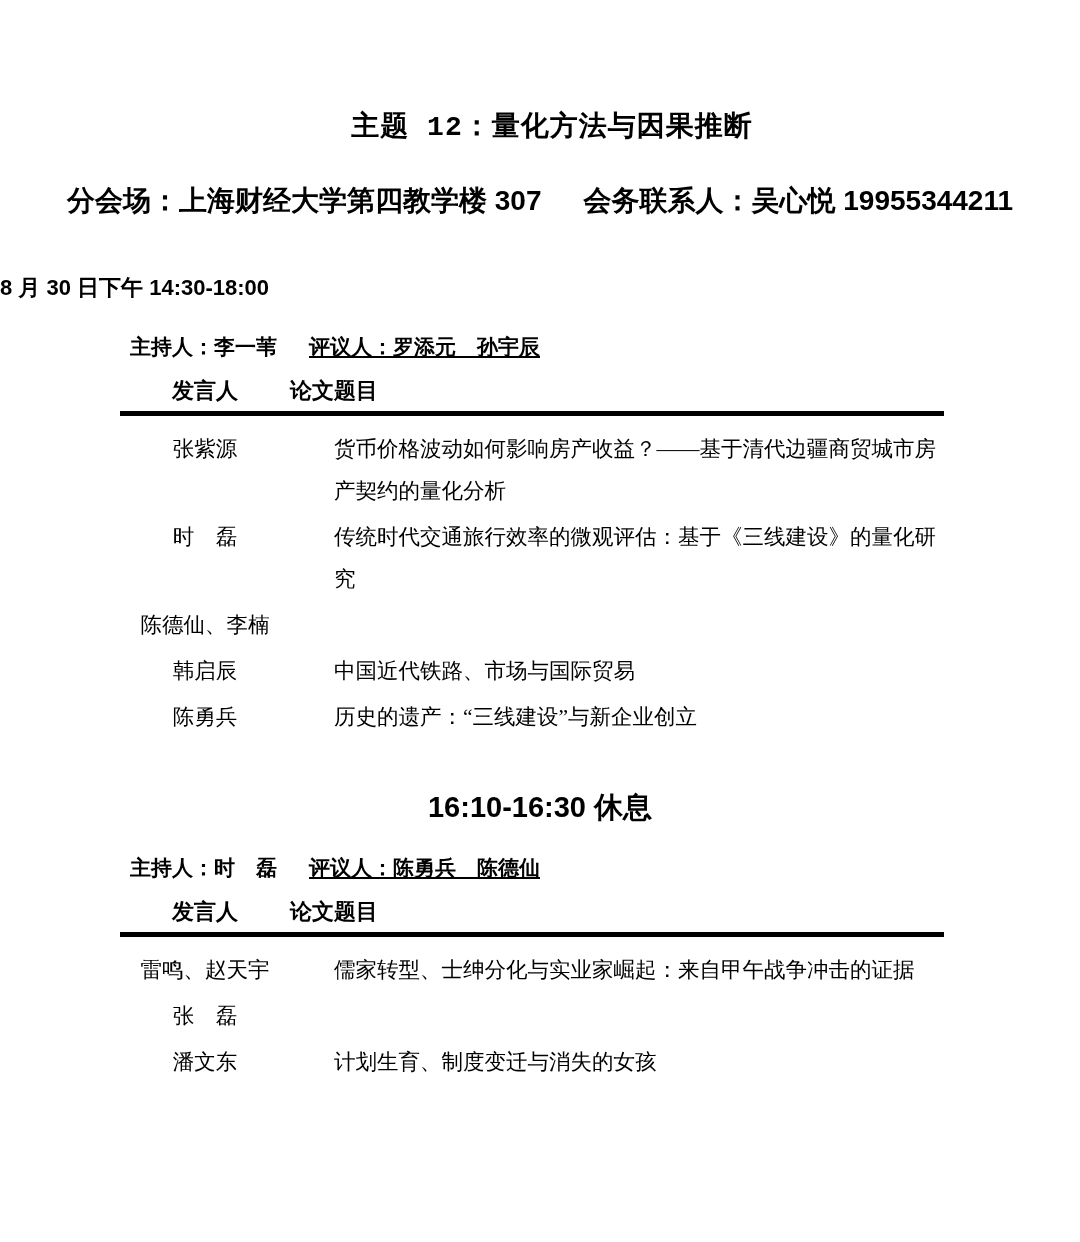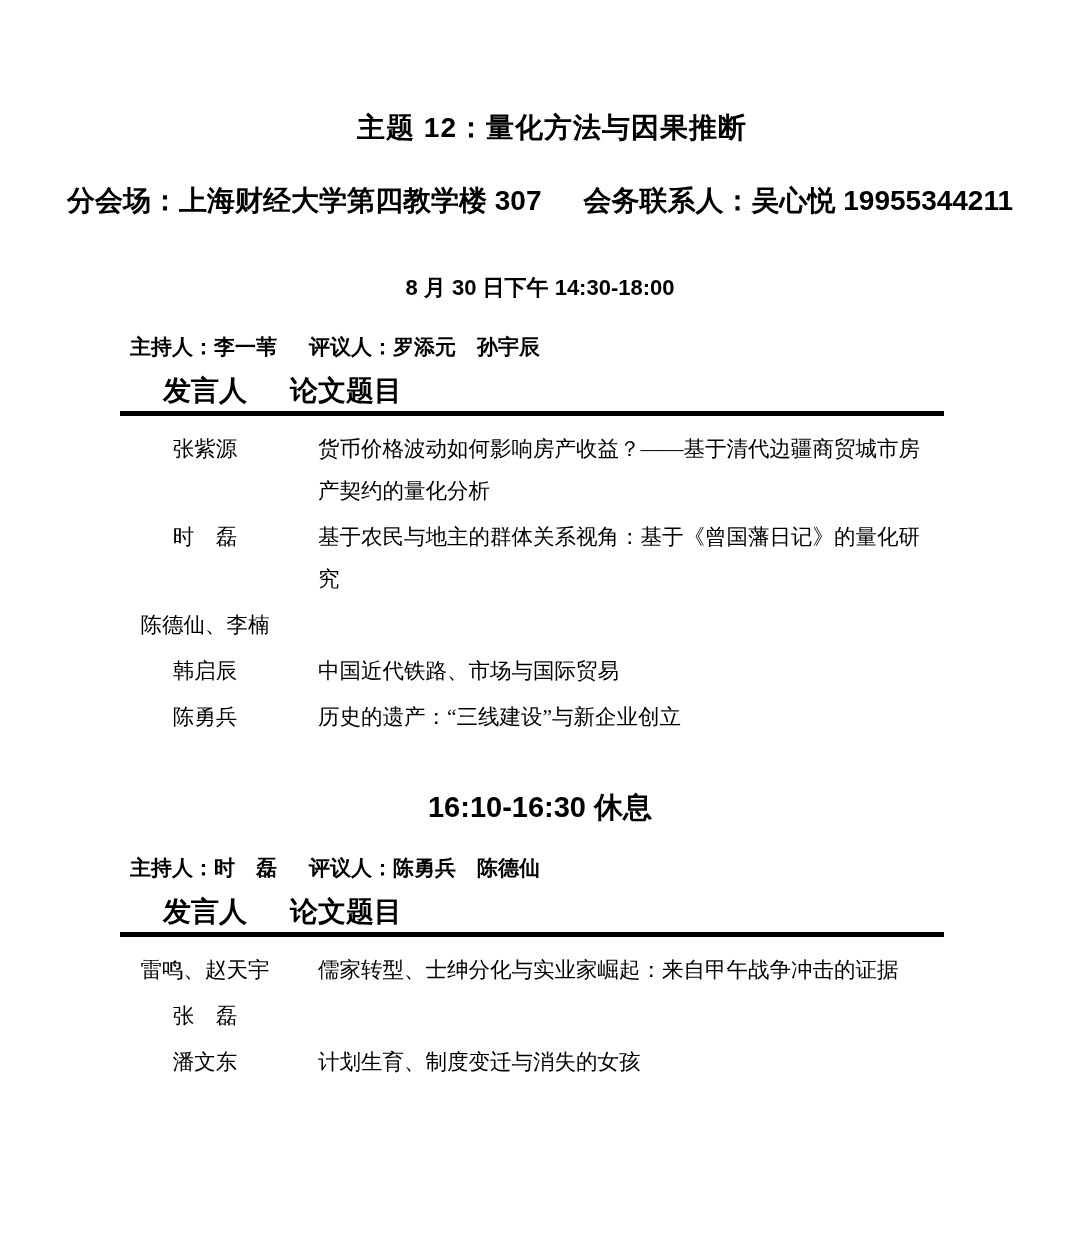--- a/index.html
+++ b/index.html
@@ -9,79 +9,79 @@
     width: 1080px;
     height: 1242px;
     background: #ffffff;
     color: #000000;
     overflow: hidden;
     font-family: "Liberation Serif", serif;
   }
   .doc-title {
     padding-top: 110px;
     text-align: center;
-    font-family: Liberation Sans, sans-serif;
+    font-family: Liberation Mono, monospace;
     font-weight: bold;
     font-size: 28px;
     line-height: 36px;
     letter-spacing: 1px;
     padding-left: 24px;
   }
   .info-line {
     margin-top: 42px;
     text-align: center;
     font-family: "Liberation Sans", sans-serif;
     font-weight: bold;
     font-size: 28px;
     line-height: 26px;
   }
   .info-line .contact { margin-left: 42px; }
   .session-time {
     margin-top: 60px;
-    text-align: center;
     font-family: "Liberation Sans", sans-serif;
     font-weight: bold;
     font-size: 22px;
     line-height: 27px;
   }
   .chairs {
     margin-top: 33px;
     margin-left: 130px;
     font-family: "Liberation Sans", sans-serif;
     font-weight: bold;
     font-size: 21px;
     line-height: 26px;
   }
-  .chairs .reviewers { margin-left: 32px; }
+  .chairs .reviewers { margin-left: 32px; text-decoration: underline; }
   .ptable {
     margin-left: 120px;
     width: 824px;
   }
   .thead {
     display: flex;
     margin-top: 18px;
     font-family: "Liberation Sans", sans-serif;
     font-weight: bold;
-    font-size: 28px;
+    font-size: 22px;
     line-height: 26px;
   }
   .col-speaker { width: 170px; text-align: center; flex: 0 0 170px; }
   .col-title { width: 612px; }
   .double-rule {
     margin-top: 7px;
     height: 3px;
     border-top: 3px solid #000;
     border-bottom: 2px solid #000;
   }
   .tbody { padding-top: 12px; }
   .prow {
     display: flex;
     font-size: 21.5px;
     line-height: 42px;
     margin-bottom: 4px;
+    gap: 16px;
   }
   .prow .speaker {
     flex: 0 0 170px;
     width: 170px;
     text-align: center;
     white-space: pre;
   }
   .prow .title {
     margin-left: 28px;
     width: 612px;
@@ -119,21 +119,21 @@
       <span class="col-title">论文题目</span>
     </div>
     <div class="double-rule"></div>
     <div class="tbody">
       <div class="prow">
         <span class="speaker">张紫源</span>
         <span class="title">货币价格波动如何影响房产收益？——基于清代边疆商贸城市房产契约的量化分析</span>
       </div>
       <div class="prow">
         <span class="speaker">时　磊</span>
-        <span class="title">基于农民与地主的群体关系视角：基于《曾国藩日记》的量化研究</span>
+        <span class="title">传统时代交通旅行效率的微观评估：基于《三线建设》的量化研究</span>
       </div>
       <div class="prow">
         <span class="speaker">陈德仙、李楠</span>
       </div>
       <div class="prow">
         <span class="speaker">韩启辰</span>
         <span class="title">中国近代铁路、市场与国际贸易</span>
       </div>
       <div class="prow">
         <span class="speaker">陈勇兵</span>

